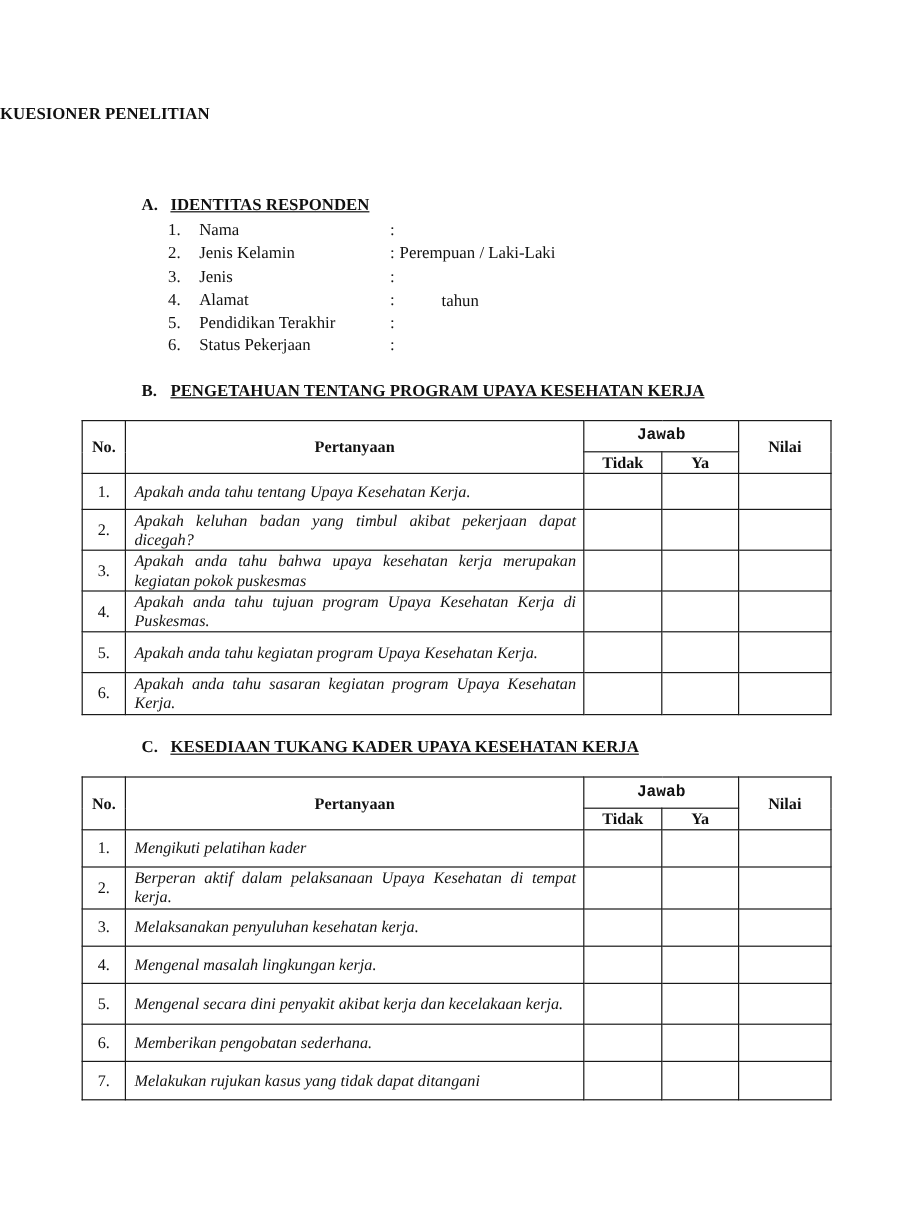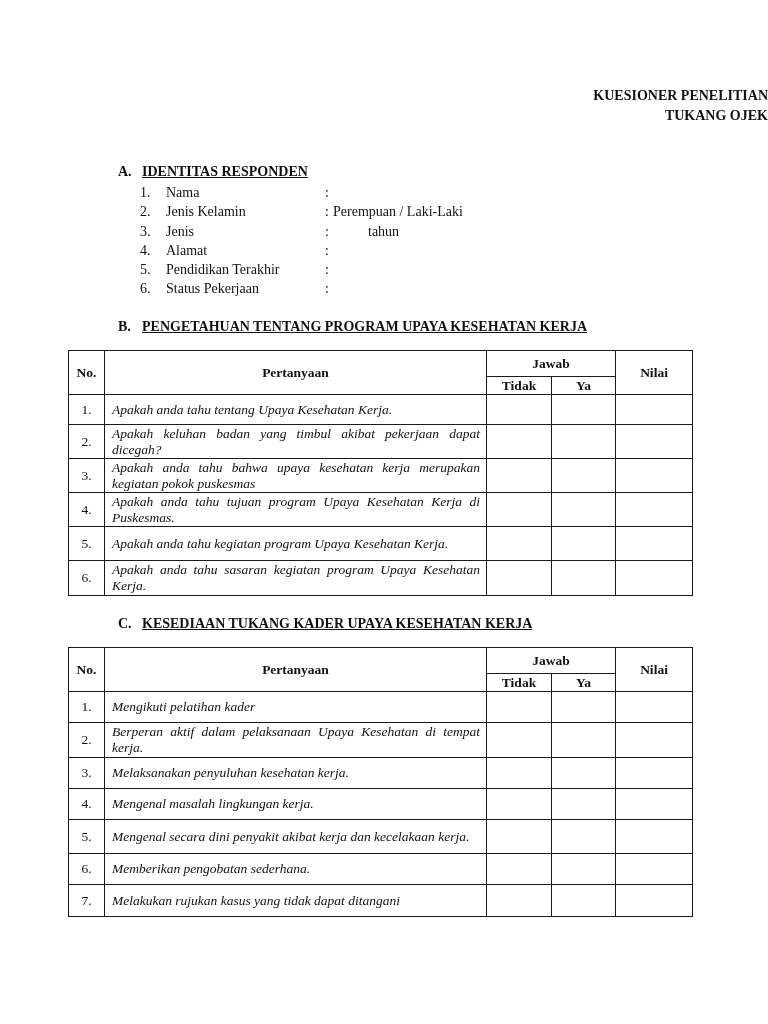--- a/index.html
+++ b/index.html
@@ -3,35 +3,35 @@
 <meta charset="utf-8">
 <style>
   html, body { margin: 0; padding: 0; }
   body {
     width: 768px; height: 1024px; background: #ffffff; position: relative;
     font-family: "Liberation Serif", "DejaVu Serif", serif; color: #111111;
     overflow: hidden;
   }
   .title-block {
     position: absolute; left: 0; width: 768px; top: 86px;
-    text-align: right; font-weight: bold; font-size: 14px; line-height: 19.5px;
+    text-align: left; font-weight: bold; font-size: 14px; line-height: 19.5px;
   }
   .section-heading {
     position: absolute; left: 118px; font-weight: bold; font-size: 14px;
     white-space: nowrap;
     text-decoration: underline;
   }
   .section-heading .letter { display: inline-block; width: 24px; }
   .identity-list { position: absolute; left: 140px; top: 183px; font-size: 14px; }
   .identity-row { height: 19.3px; line-height: 19.3px; position: relative; width: 400px; white-space: nowrap; }
   .identity-row .num { position: absolute; left: 0; }
   .identity-row .label { position: absolute; left: 26px; }
   .identity-row .colon { position: absolute; left: 185px; }
   .identity-row .value { position: absolute; left: 193px; }
-  .identity-row .value.indented { left: 228px; }
+  .identity-row .value.indented { left: 228px; margin-top: 20px; }
 
   table.q {
     position: absolute; left: 68px; width: 624px;
     border-collapse: collapse; font-size: 13.5px; table-layout: fixed;
   }
   table.q td, table.q th {
     border: 1.3px solid #1a1a1a; padding: 0; vertical-align: middle;
   }
   table.q th { font-weight: bold; text-align: center; font-size: 13.5px; }
   col.c-no { width: 36px; }
@@ -39,28 +39,27 @@
   col.c-t { width: 65px; }
   col.c-y { width: 64px; }
   col.c-n { width: 77px; }
   table.q td.no { text-align: center; }
   table.q td.qtext {
     text-align: justify; text-align-last: left; padding: 0 6px 0 7px;
     line-height: 16px;
     font-style: italic;
   }
   table.q th.sub { height: 17px; line-height: 17px; }
-  table.q th.top { height: 25px; }
+  table.q th.top { height: 25px; font-family: Liberation Mono, monospace; }
 </style>
 </head>
 <body>
 
 <div class="title-block">
   <div>KUESIONER PENELITIAN</div>
-  <div>TUKANG OJEK</div>
 </div>
 
 <div class="section-heading" style="top:164px;">
   <span class="letter">A.</span><span>IDENTITAS RESPONDEN</span>
 </div>
 
 <div class="identity-list">
   <div class="identity-row">
     <span class="num">1.</span>
     <span class="label">Nama</span>

